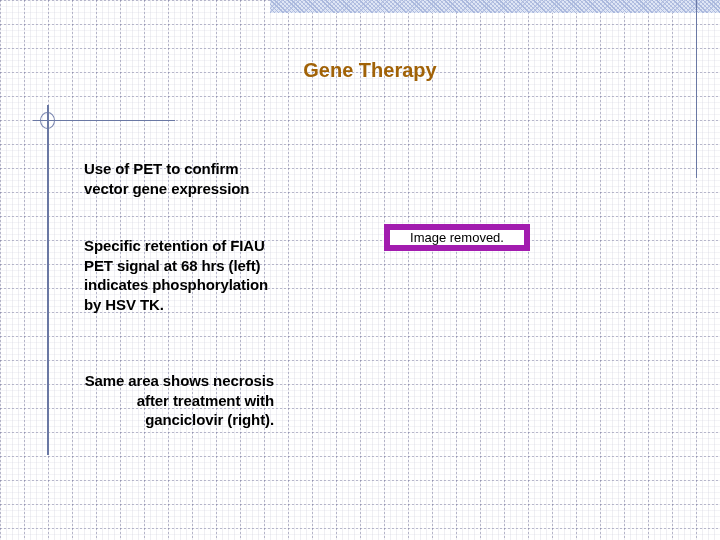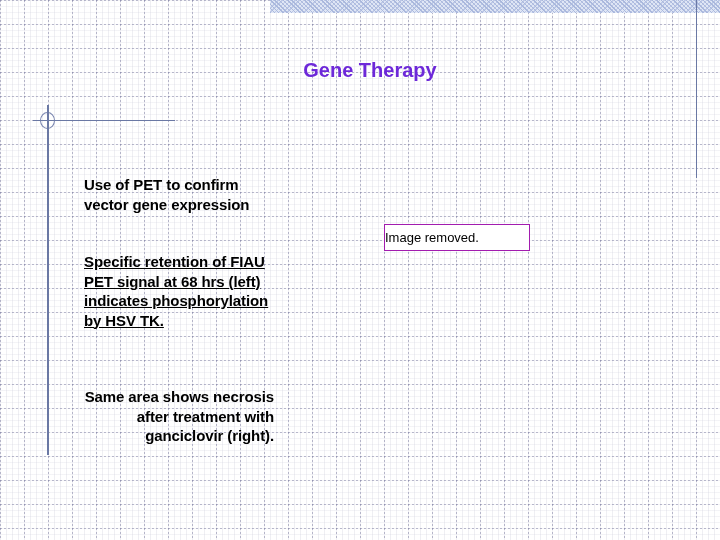--- a/index.html
+++ b/index.html
@@ -96,21 +96,21 @@
 
   
   #title {
     position: absolute;
     left: 160px;
     top: 59px;
     width: 420px;
     text-align: center;
     font-size: 20px;
     font-weight: bold;
-    color: #6d28d9;
+    color: #a16207;
     letter-spacing: 0px;
     white-space: nowrap;
   }
 
   
   #ornament-circle {
     position: absolute;
     left: 40px;
     top: 112px;
     width: 13px;
@@ -139,37 +139,37 @@
   
   .body-text {
     position: absolute;
     left: 84px;
     width: 190px;
     font-size: 15px;
     font-weight: bold;
     color: #000000;
     line-height: 19.5px;
     letter-spacing: -0.1px;
-    margin-top: 16px;
   }
   #para-1 { top: 159px; }
-  #para-2 { top: 236px; text-decoration: underline; }
+  #para-2 { top: 236px; }
   #para-3 { top: 371px; text-align: right; }
 
   
   #image-removed-box {
     position: absolute;
     left: 384px;
     top: 224px;
     width: 146px;
     height: 27px;
-    border: 1px solid #a21caf;
+    border: 6px solid #a21caf;
     background-color: #ffffff;
     display: flex;
     align-items: center;
+    justify-content: center;
     box-sizing: border-box;
   }
   #image-removed-label {
     font-size: 13px;
     font-weight: normal;
     color: #000000;
     white-space: nowrap;
   }
 </style>
 </head>

